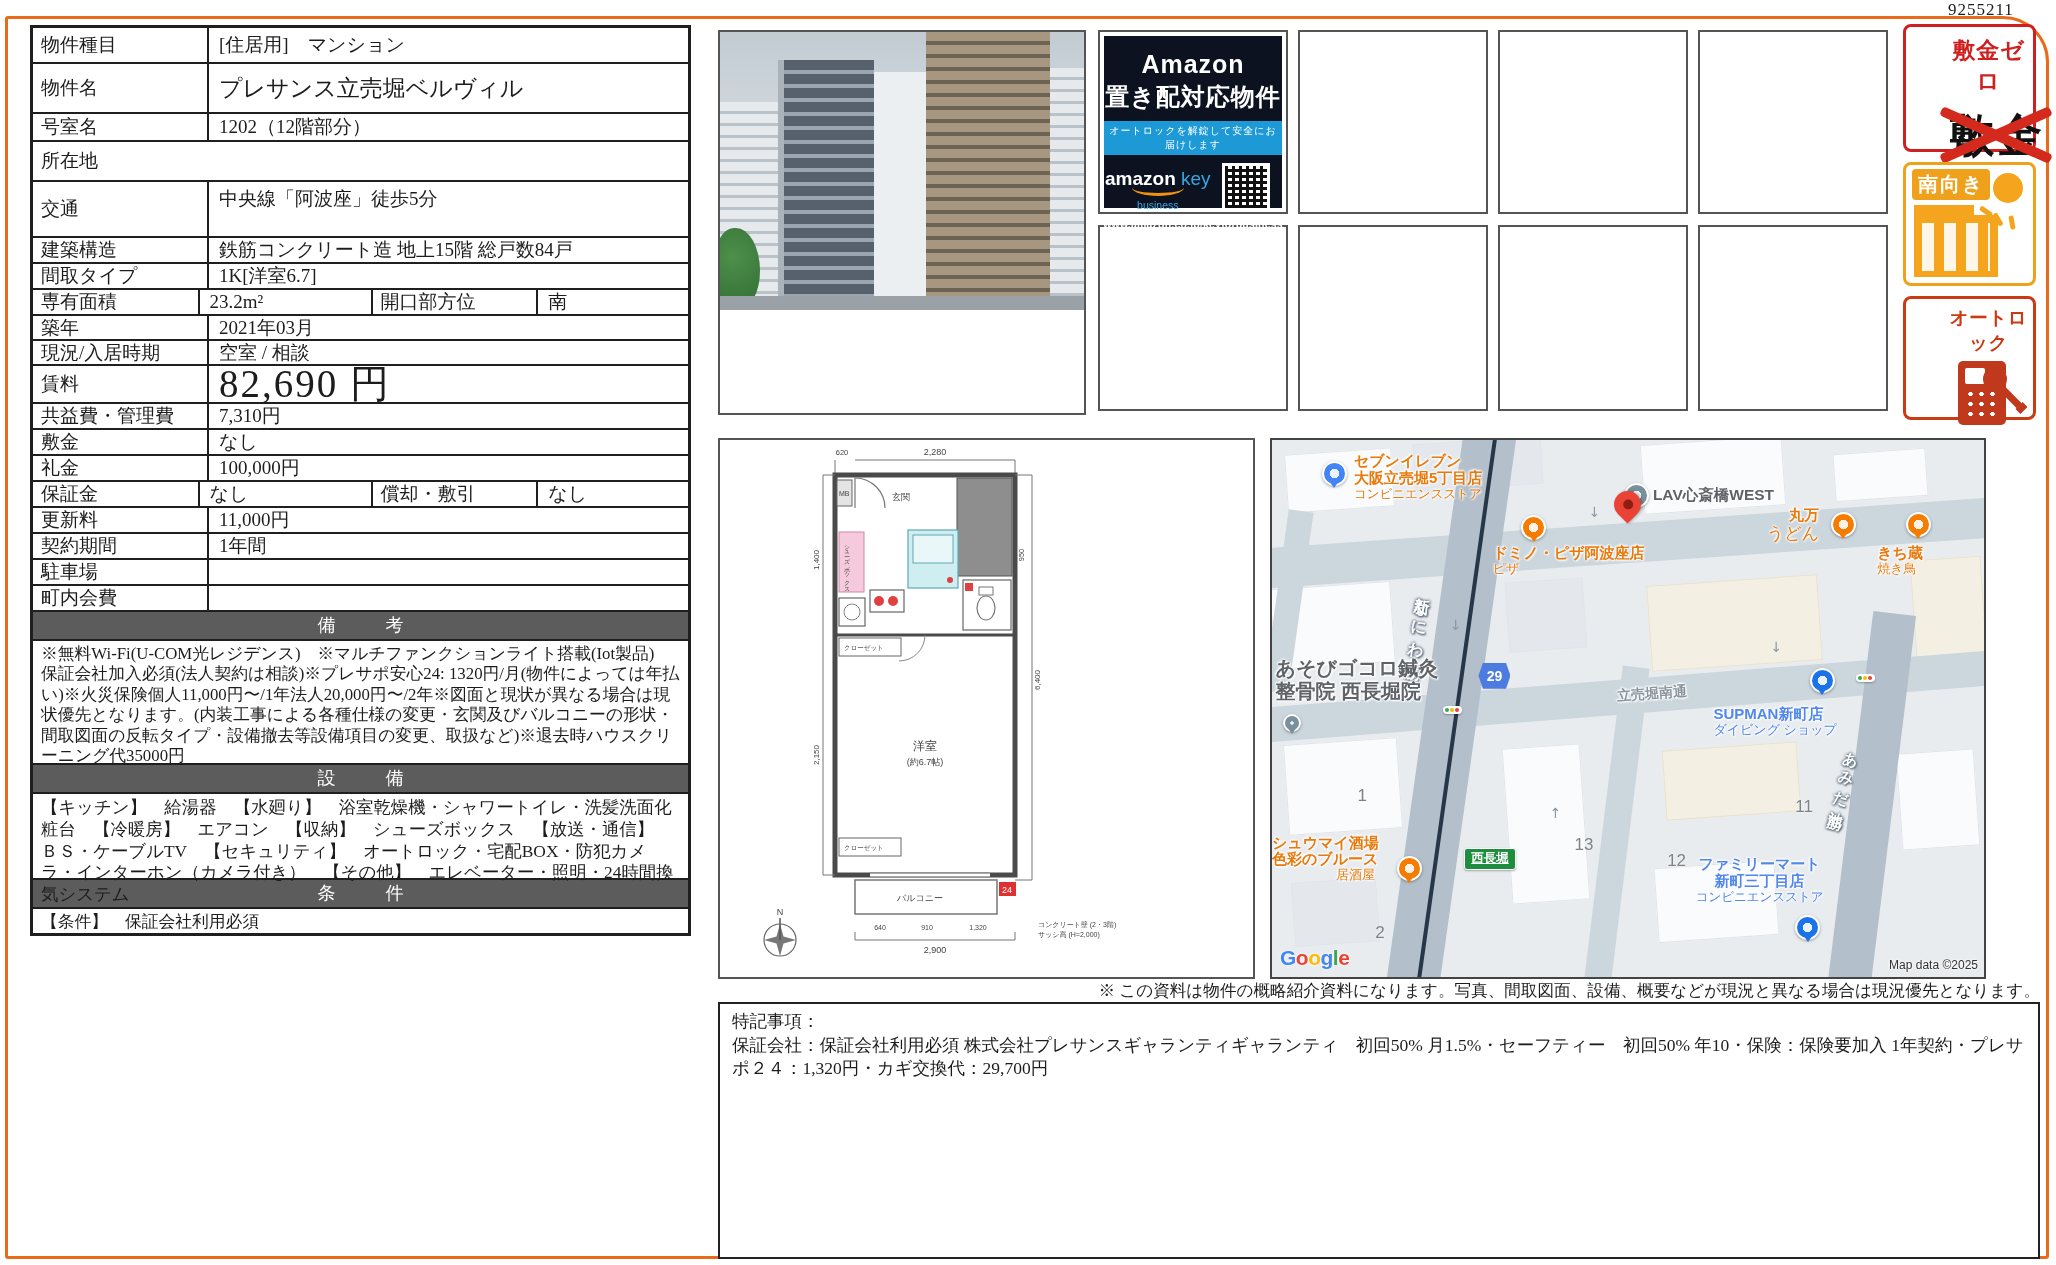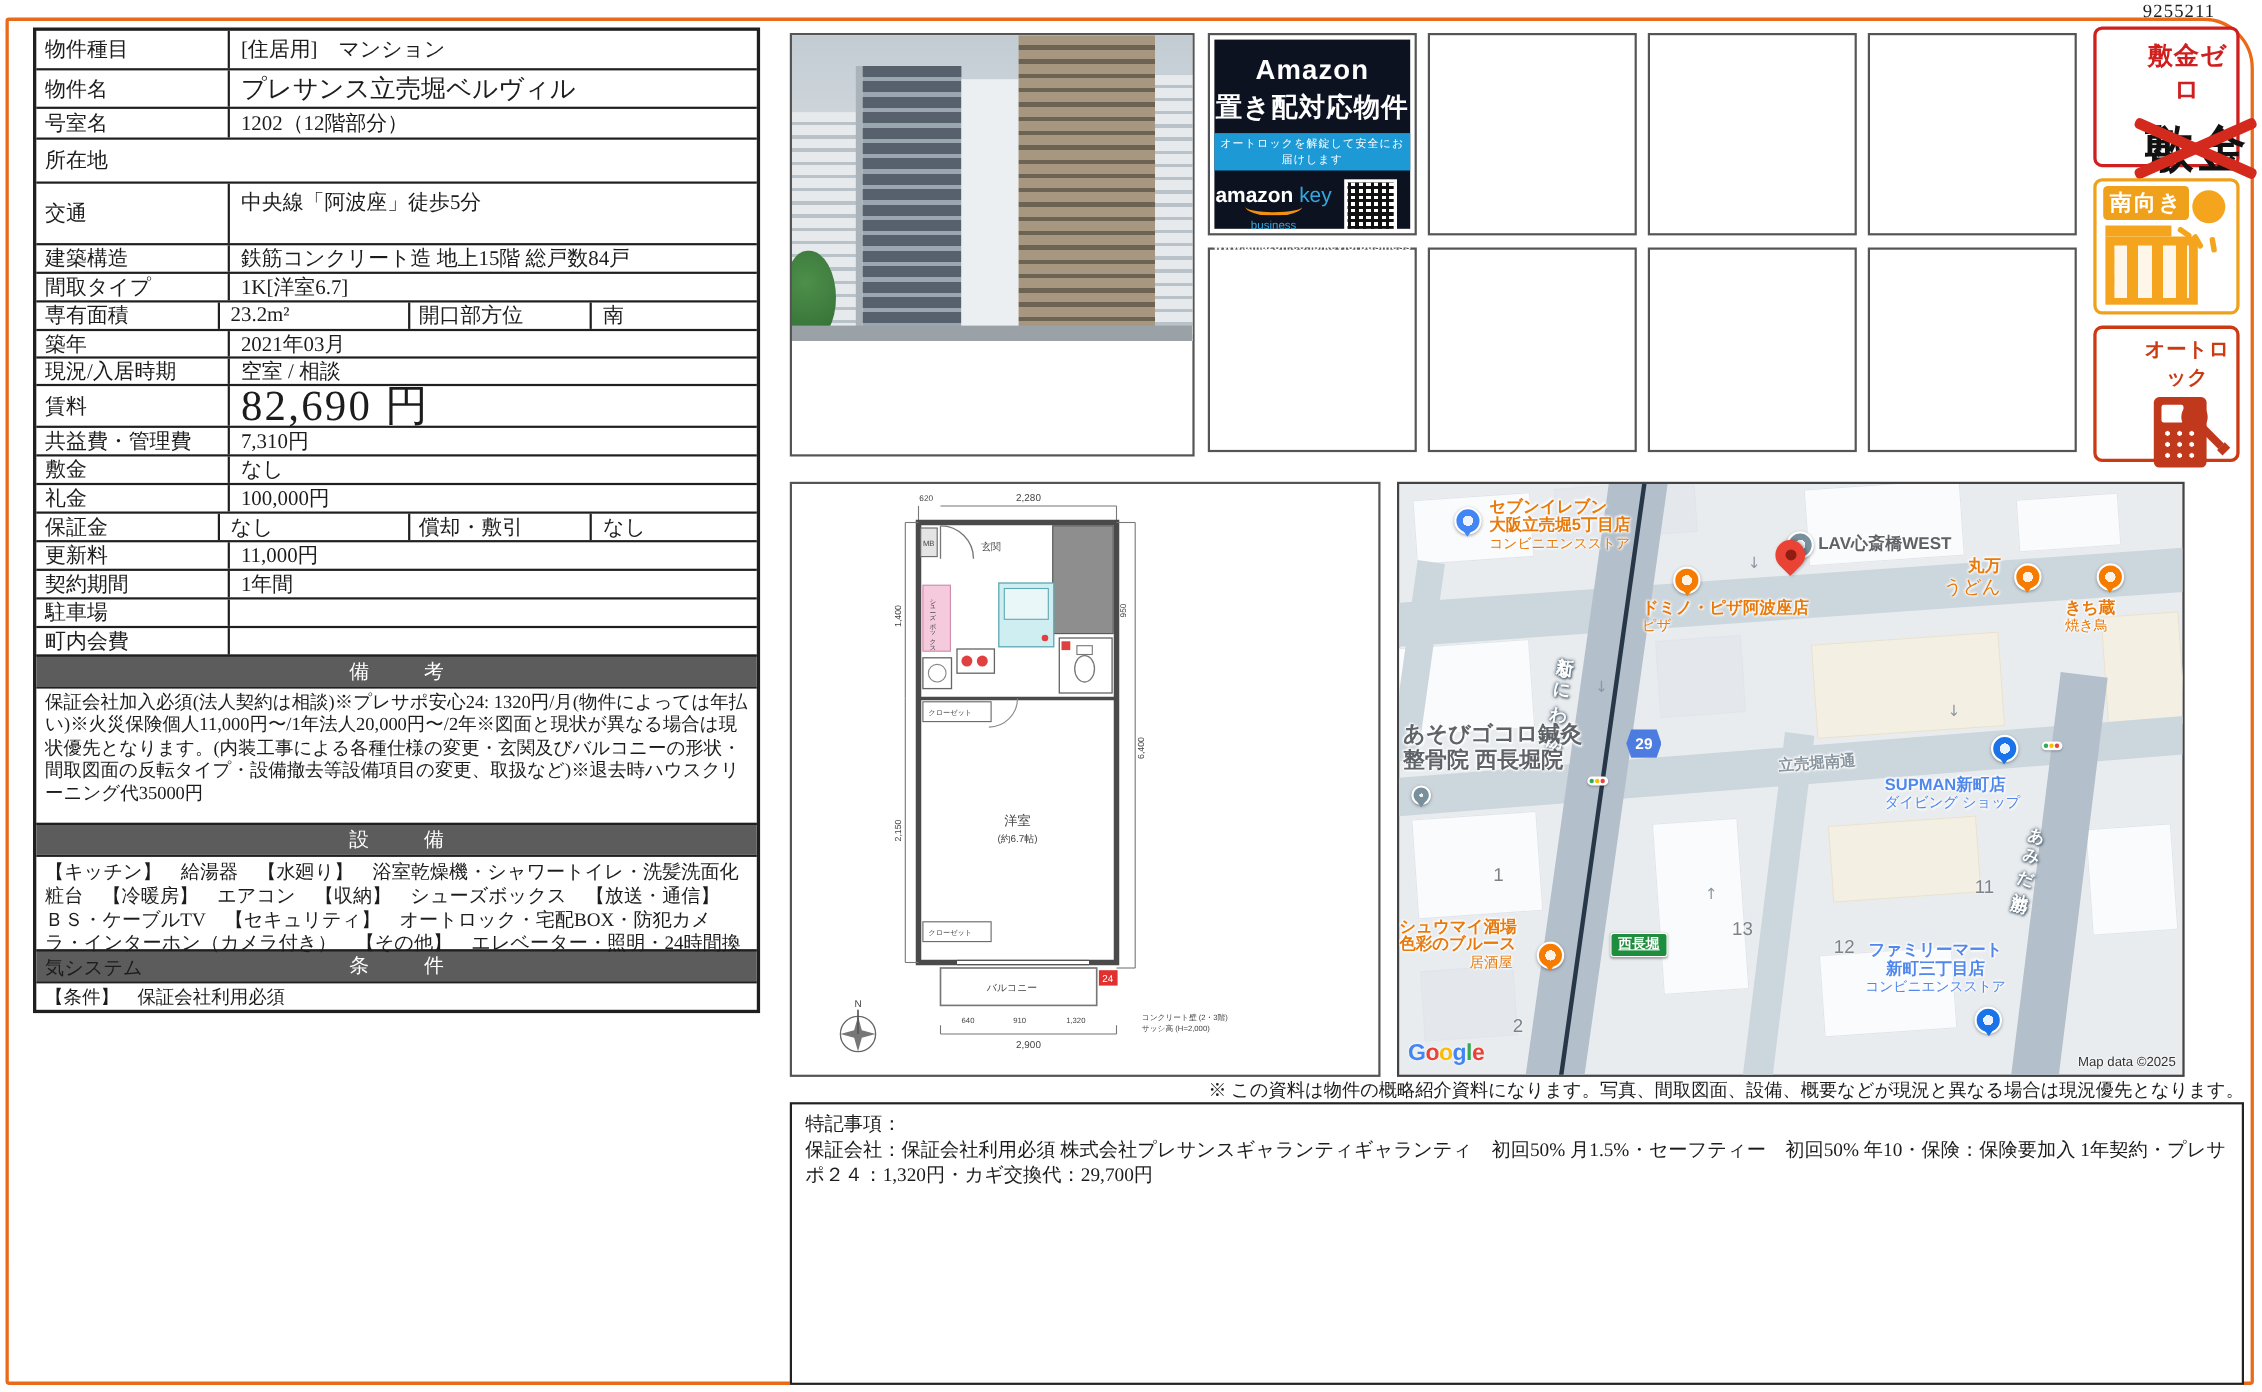--- a/index.html
+++ b/index.html
@@ -136,21 +136,21 @@
 <body>
 
 <div id="page-frame"></div>
 <div id="doc-number">9255211</div>
 
 <div id="spec-table">
   <div class="trow" style="height:34px">
       <div class="tlabel">物件種目</div>
       <div class="tvalue">[住居用]　マンション</div>
     </div>
-  <div class="trow" style="height:35px">
+  <div class="trow" style="height:50px">
       <div class="tlabel">物件名</div>
       <div class="tvalue" style="font-size:23px">プレサンス立売堀ベルヴィル</div>
     </div>
   <div class="trow" style="height:28px">
       <div class="tlabel">号室名</div>
       <div class="tvalue">1202（12階部分）</div>
     </div>
   <div class="trow" style="height:40px">
     <div class="tlabel">所在地</div>
   </div>
@@ -218,20 +218,21 @@
       <div class="tlabel">駐車場</div>
       <div class="tvalue"></div>
     </div>
   <div class="trow" style="height:26px">
       <div class="tlabel">町内会費</div>
       <div class="tvalue"></div>
     </div>
 
   <div class="secbar">備　考</div>
   <div class="sectext" style="height:124px">
+    <p>※無料Wi-Fi(U-COM光レジデンス)　※マルチファンクションライト搭載(Iot製品)</p>
     <p>保証会社加入必須(法人契約は相談)※プレサポ安心24: 1320円/月(物件によっては年払い)※火災保険個人11,000円〜/1年法人20,000円〜/2年※図面と現状が異なる場合は現状優先となります。(内装工事による各種仕様の変更・玄関及びバルコニーの形状・間取図面の反転タイプ・設備撤去等設備項目の変更、取扱など)※退去時ハウスクリーニング代35000円</p>
   </div>
   <div class="secbar">設　備</div>
   <div class="sectext" style="height:86px; font-size:17.4px; line-height:1.25;">【キッチン】　給湯器　【水廻り】　浴室乾燥機・シャワートイレ・洗髪洗面化粧台　【冷暖房】　エアコン　【収納】　シューズボックス　【放送・通信】　ＢＳ・ケーブルTV　【セキュリティ】　オートロック・宅配BOX・防犯カメラ・インターホン（カメラ付き）　【その他】　エレベーター・照明・24時間換気システム</div>
   <div class="secbar">条　件</div>
   <div class="sectext" style="height:26px">【条件】　保証会社利用必須</div>
 </div>
 
 <div class="abs frame-box" id="photo-box">
   <div class="photo-art">

